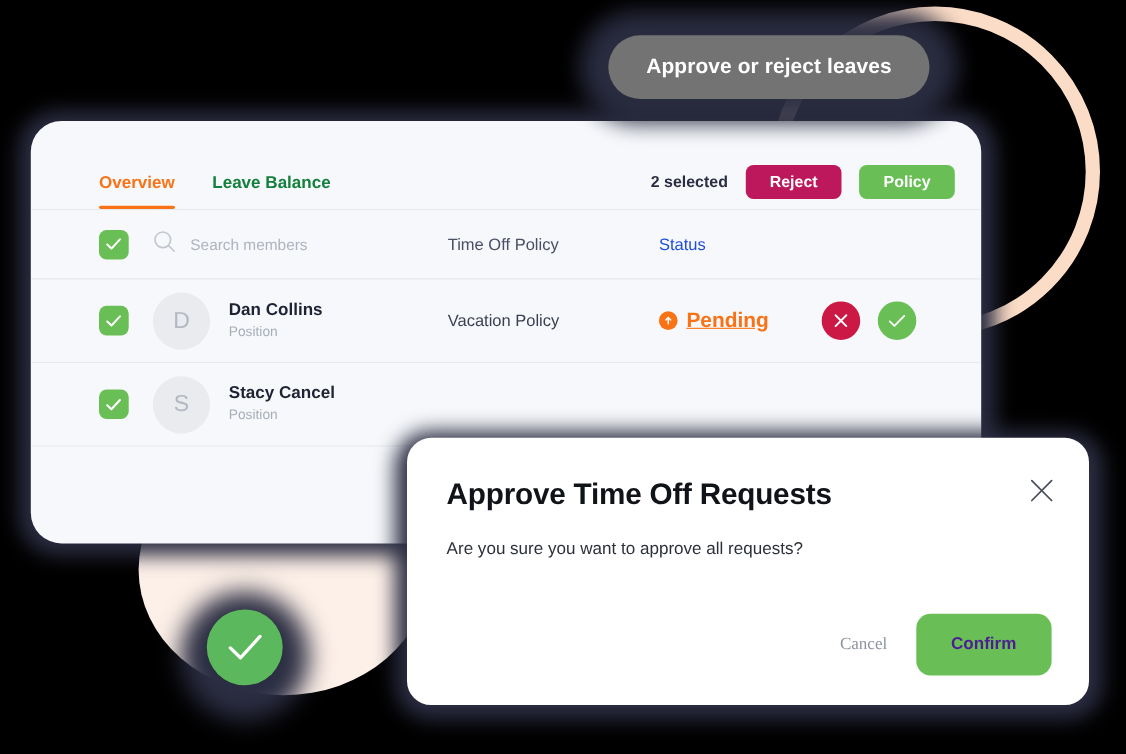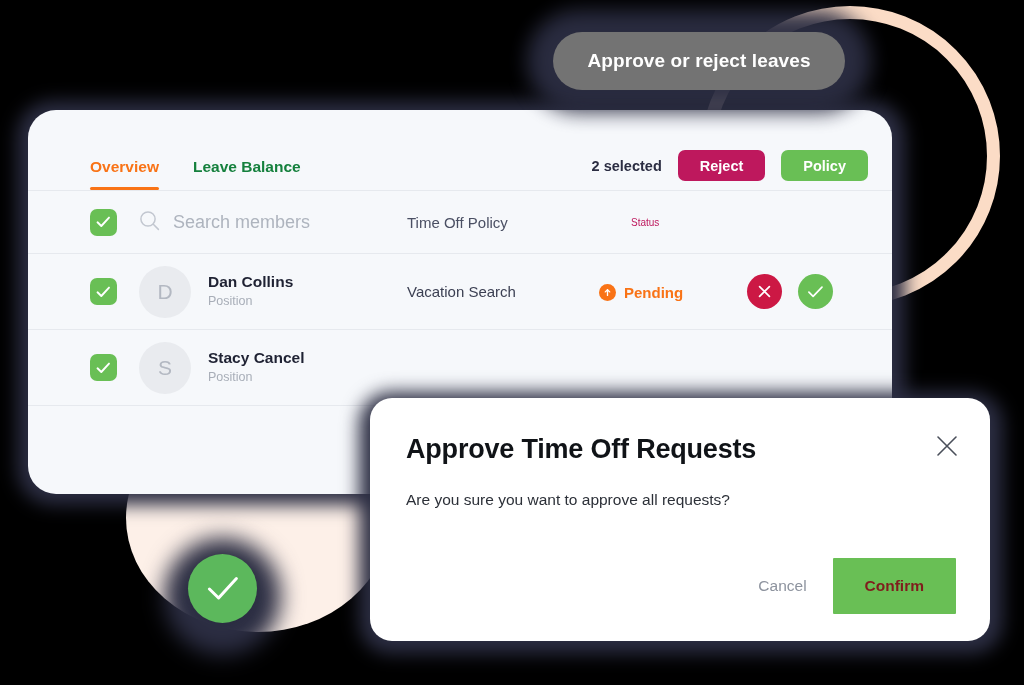--- a/index.html
+++ b/index.html
@@ -145,21 +145,21 @@
   .cb svg { display: block; }
 
   .search-cell {
     display: flex; align-items: center; gap: 13px;
     width: 268px;
     margin-left: 22px;
   }
   .search-input {
     border: none; background: transparent; outline: none;
     font-family: inherit;
-    font-size: 18px;
+    font-size: 14px;
     color: #2b2d42;
     width: 200px;
   }
   .search-input::placeholder { color: #aeb4be; }
 
   .member-cell {
     display: flex; align-items: center; gap: 17px;
     width: 268px;
     margin-left: 22px;
   }
@@ -182,25 +182,25 @@
   .member-position {
     font-size: 12.5px;
     color: #a8aeb8;
     line-height: 1.4;
   }
 
   .col-policy { width: 192px; font-size: 15px; color: #3b3f52; }
   .row.header .col-policy { color: #4a4f63; }
 
   .col-status { width: 148px; }
-  .row.header .col-status { font-size: 10px; color: #be185d; margin-left: 32px; }
+  .row.header .col-status { font-size: 15px; color: #1d4ed8; }
 
   .badge-pending {
     display: inline-flex; align-items: center; gap: 8px;
-    font-size: 15px; font-weight: 700; color: #f97316;
+    font-size: 19px; font-weight: 700; color: #f97316; text-decoration: underline;
   }
   .badge-dot {
     width: 17px; height: 17px;
     border-radius: 50%;
     background: #f97316;
     display: flex; align-items: center; justify-content: center;
     flex: 0 0 auto;
   }
 
   .row-actions { display: flex; align-items: center; gap: 16px; }
@@ -266,29 +266,29 @@
     padding: 0;
     line-height: 0;
   }
   .modal-footer {
     position: absolute;
     right: 34px; bottom: 27px;
     display: flex; align-items: center; gap: 26px;
   }
   .btn-cancel {
     background: none; border: none;
-    font-family: Liberation Sans, sans-serif;
+    font-family: Liberation Serif, serif;
     font-size: 15.5px;
     color: #8d939e;
     cursor: pointer;
   }
   .btn-confirm {
     background: #69bf55;
-    border: none; border-radius: 1px;
-    color: #7f1d1d;
+    border: none; border-radius: 13px;
+    color: #4c1d95;
     font-family: inherit;
     font-size: 15.5px;
     font-weight: 700;
     height: 56px;
     padding: 0 32px;
     cursor: pointer;
   }
 </style>
 </head>
 <body>
@@ -342,21 +342,21 @@
             <path d="M1.5 6.3L5.3 10L13 1.6" stroke="#ffffff" stroke-width="1.9" stroke-linecap="round" stroke-linejoin="round"></path>
           </svg>
         </div>
         <div class="member-cell">
           <div class="avatar">D</div>
           <div>
             <div class="member-name">Dan Collins</div>
             <div class="member-position">Position</div>
           </div>
         </div>
-        <div class="col-policy">Vacation Search</div>
+        <div class="col-policy">Vacation Policy</div>
         <div class="col-status">
           <span class="badge-pending">
             <span class="badge-dot">
               <svg width="9" height="9" viewBox="0 0 9 9" fill="none">
                 <path d="M4.5 7.4V2.2M4.5 1.6L2.3 3.9M4.5 1.6L6.7 3.9" stroke="#ffffff" stroke-width="1.35" stroke-linecap="round" stroke-linejoin="round"></path>
               </svg>
             </span>
             <span>Pending</span>
           </span>
         </div>

